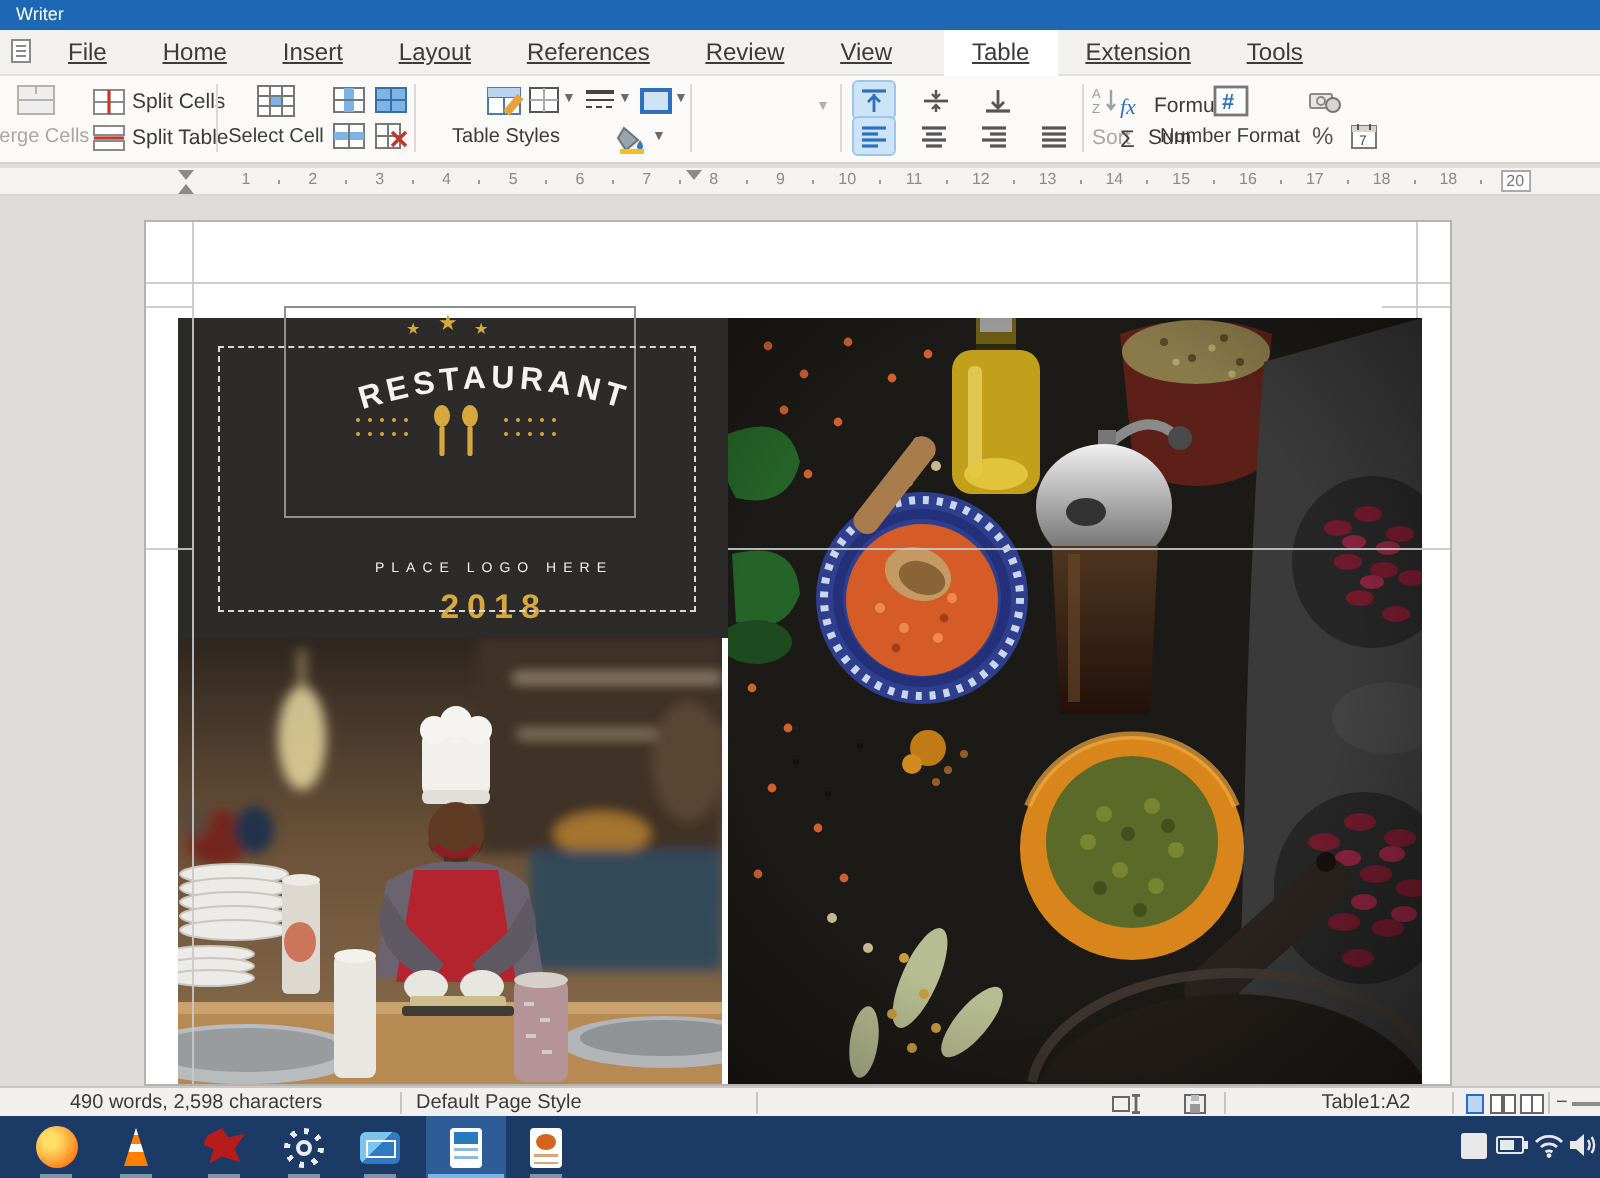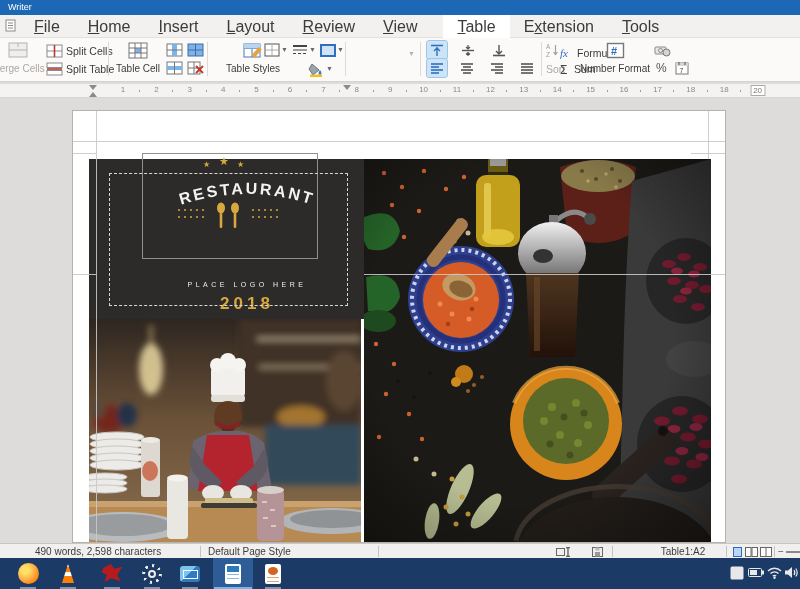--- a/index.html
+++ b/index.html
@@ -7,21 +7,21 @@
   body{font-family:"Liberation Sans",sans-serif;position:relative;background:#dddcdb;}
   .abs{position:absolute;}
 
   
   #titlebar{left:0;top:0;width:800px;height:15px;background:#1d68b4;color:#fff;
     font-size:9px;line-height:15px;padding-left:8px;}
 
   
   #tabrow{left:0;top:15px;width:800px;height:23px;background:#f2f1ef;border-bottom:1px solid #e3e1de;}
   #app-menu-icon{left:4px;top:4px;width:14px;height:14px;}
-  .tab{position:absolute;top:0;height:23px;line-height:23px;padding:0 14px;font-size:16px;color:#3b3b3b;cursor:default;}
+  .tab{position:absolute;top:0;height:23px;line-height:23px;padding:0 14px;font-size:12px;color:#3b3b3b;cursor:default;text-decoration:underline;}
   .tab.active{background:#fff;margin-left:12px;}
   .tab u{text-decoration:underline;}
   #menu-tabs{position:absolute;left:20px;top:0;height:23px;width:760px;}
   #menu-tabs .tab{position:relative;float:left;}
 
   
   #ribbon{left:0;top:38px;width:800px;height:44px;background:#fbfaf9;border-bottom:1px solid #d5d2cf;overflow:hidden;}
   .rdiv{position:absolute;top:4px;height:34px;width:1px;background:#dcd9d6;}
   .bigbtn{position:absolute;top:2px;height:40px;text-align:center;font-size:10px;color:#3b3b3b;}
   .bigbtn .bic{height:20px;display:flex;align-items:center;justify-content:center;}
@@ -105,20 +105,21 @@
     <rect x="2" y="1" width="9" height="11" fill="#fff" stroke="#8a8a8a"></rect>
     <line x1="4" y1="4" x2="9" y2="4" stroke="#8a8a8a"></line>
       <line x1="4" y1="6.5" x2="9" y2="6.5" stroke="#8a8a8a"></line>
     <line x1="4" y1="9" x2="9" y2="9" stroke="#8a8a8a"></line>
   </svg>
   <div id="menu-tabs">
       <div class="tab"><u>F</u>ile</div>
       <div class="tab"><u>H</u>ome</div>
       <div class="tab"><u>I</u>nsert</div>
       <div class="tab"><u>L</u>ayout</div>
+      <div class="tab">Reference<u>s</u></div>
       <div class="tab"><u>R</u>eview</div>
       <div class="tab"><u>V</u>iew</div>
       <div class="tab active"><u>T</u>able</div>
       <div class="tab">E<u>x</u>tension</div>
       <div class="tab"><u>T</u>ools</div>
     </div>
 </div>
 
 <div class="abs" id="ribbon">
 
@@ -154,21 +155,21 @@
     <div class="bic">
       <svg width="20" height="17">
           <rect x="1" y="1" width="18" height="15" fill="#fff" stroke="#777"></rect>
         <rect x="7" y="6" width="6" height="5" fill="#7fb2e5"></rect>
         <line x1="7" y1="1" x2="7" y2="16" stroke="#777"></line>
           <line x1="13" y1="1" x2="13" y2="16" stroke="#777"></line>
         <line x1="1" y1="6" x2="19" y2="6" stroke="#777"></line>
           <line x1="1" y1="11" x2="19" y2="11" stroke="#777"></line>
         </svg>
     </div>
-    <div class="blbl">Table Cell</div>
+    <div class="blbl">Select Cell</div>
   </div>
   <div class="iconbtn" style="left:164px;top:3px;">
     <svg width="17" height="14">
         <rect x="1" y="1" width="15" height="12" fill="#fff" stroke="#777"></rect>
       <rect x="6" y="1" width="5" height="12" fill="#7fb2e5"></rect>
         <line x1="1" y1="7" x2="16" y2="7" stroke="#777"></line>
       </svg>
   </div>
   <div class="iconbtn" style="left:185px;top:3px;">
     <svg width="17" height="14">

